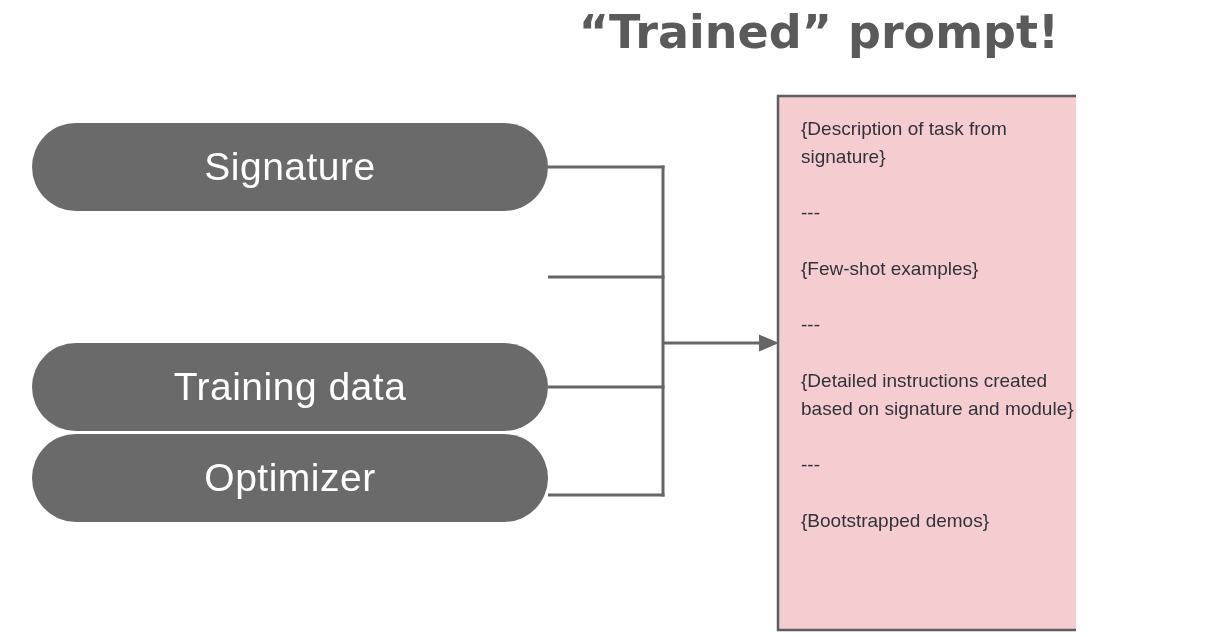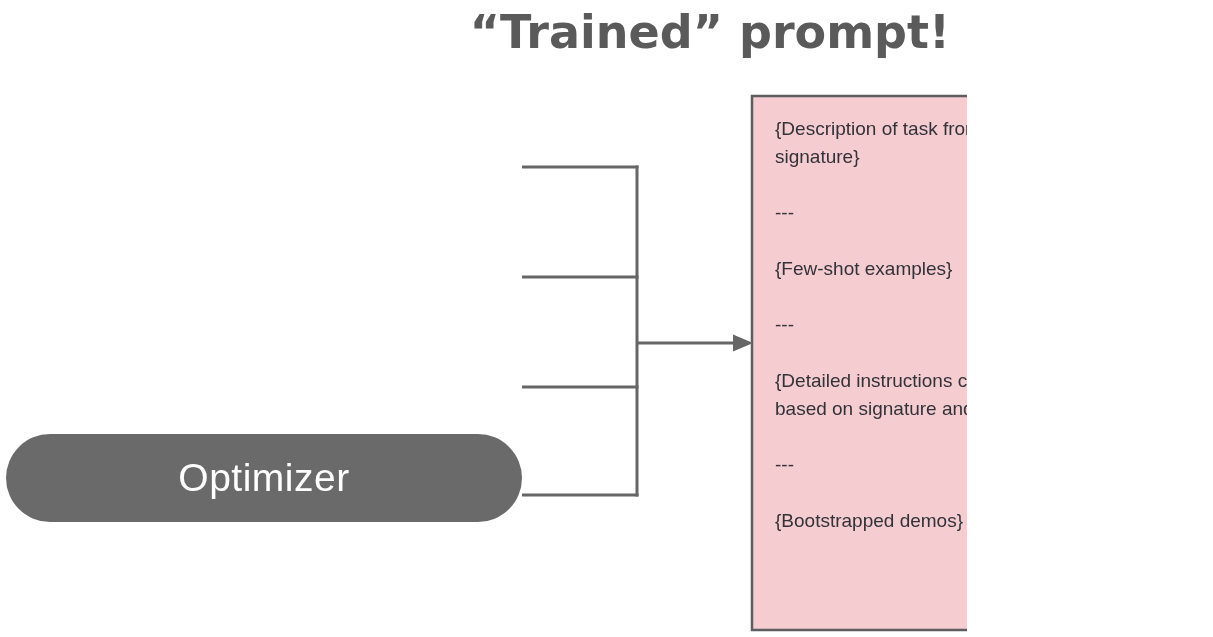--- a/index.html
+++ b/index.html
@@ -2,25 +2,26 @@
 <html style="--background: #ffffff; --title-color: #5a5a5a; --pill-fill: #6a6a6a; --pill-text: #ffffff; --connector-color: #666666; --note-fill: #f5cdd0; --note-fold-fill: #c9a0a6; --note-border: #5e5e60; --note-text: #32323a;"><head>
 <meta charset="utf-8">
 <style>
   html, body {
     margin: 0;
     padding: 0;
     background: #ffffff;
   }
   .canvas {
     position: relative;
-    width: 967px;
+    width: 1050px;
     height: 637px;
     background: var(--background, #ffffff);
     font-family: "Liberation Sans", "DejaVu Sans", sans-serif;
     overflow: hidden;
+    margin-left: 26px;
   }
   .title {
     position: absolute;
     top: -4px;
     right: 17px;
     font-family: "DejaVu Sans", "Liberation Sans", sans-serif;
     font-weight: 800;
     font-size: 46px;
     line-height: 72px;
     color: var(--title-color, #5a5a5a);
@@ -80,20 +81,26 @@
     <line x1="522" y1="387" x2="638.5" y2="387" stroke="var(--connector-color)" stroke-width="3"></line>
     <line x1="522" y1="495" x2="638.5" y2="495" stroke="var(--connector-color)" stroke-width="3"></line>
     <line x1="637" y1="165.5" x2="637" y2="496.5" stroke="var(--connector-color)" stroke-width="3"></line>
 
     <line x1="637" y1="343" x2="735" y2="343" stroke="var(--connector-color)" stroke-width="3"></line>
     <polygon points="733,334.5 753,343 733,351.5" fill="var(--connector-color)"></polygon>
   </svg>
 
   <div class="title">“Trained” prompt!</div>
 
+  <div class="pill pill-1">
+    <span class="pill-label">Signature</span>
+  </div>
+  <div class="pill pill-3">
+    <span class="pill-label">Training data</span>
+  </div>
   <div class="pill pill-4">
     <span class="pill-label">Optimizer</span>
   </div>
 
   <div class="note-text">{Description of task from
 signature}
 
 ---
 
 {Few-shot examples}

